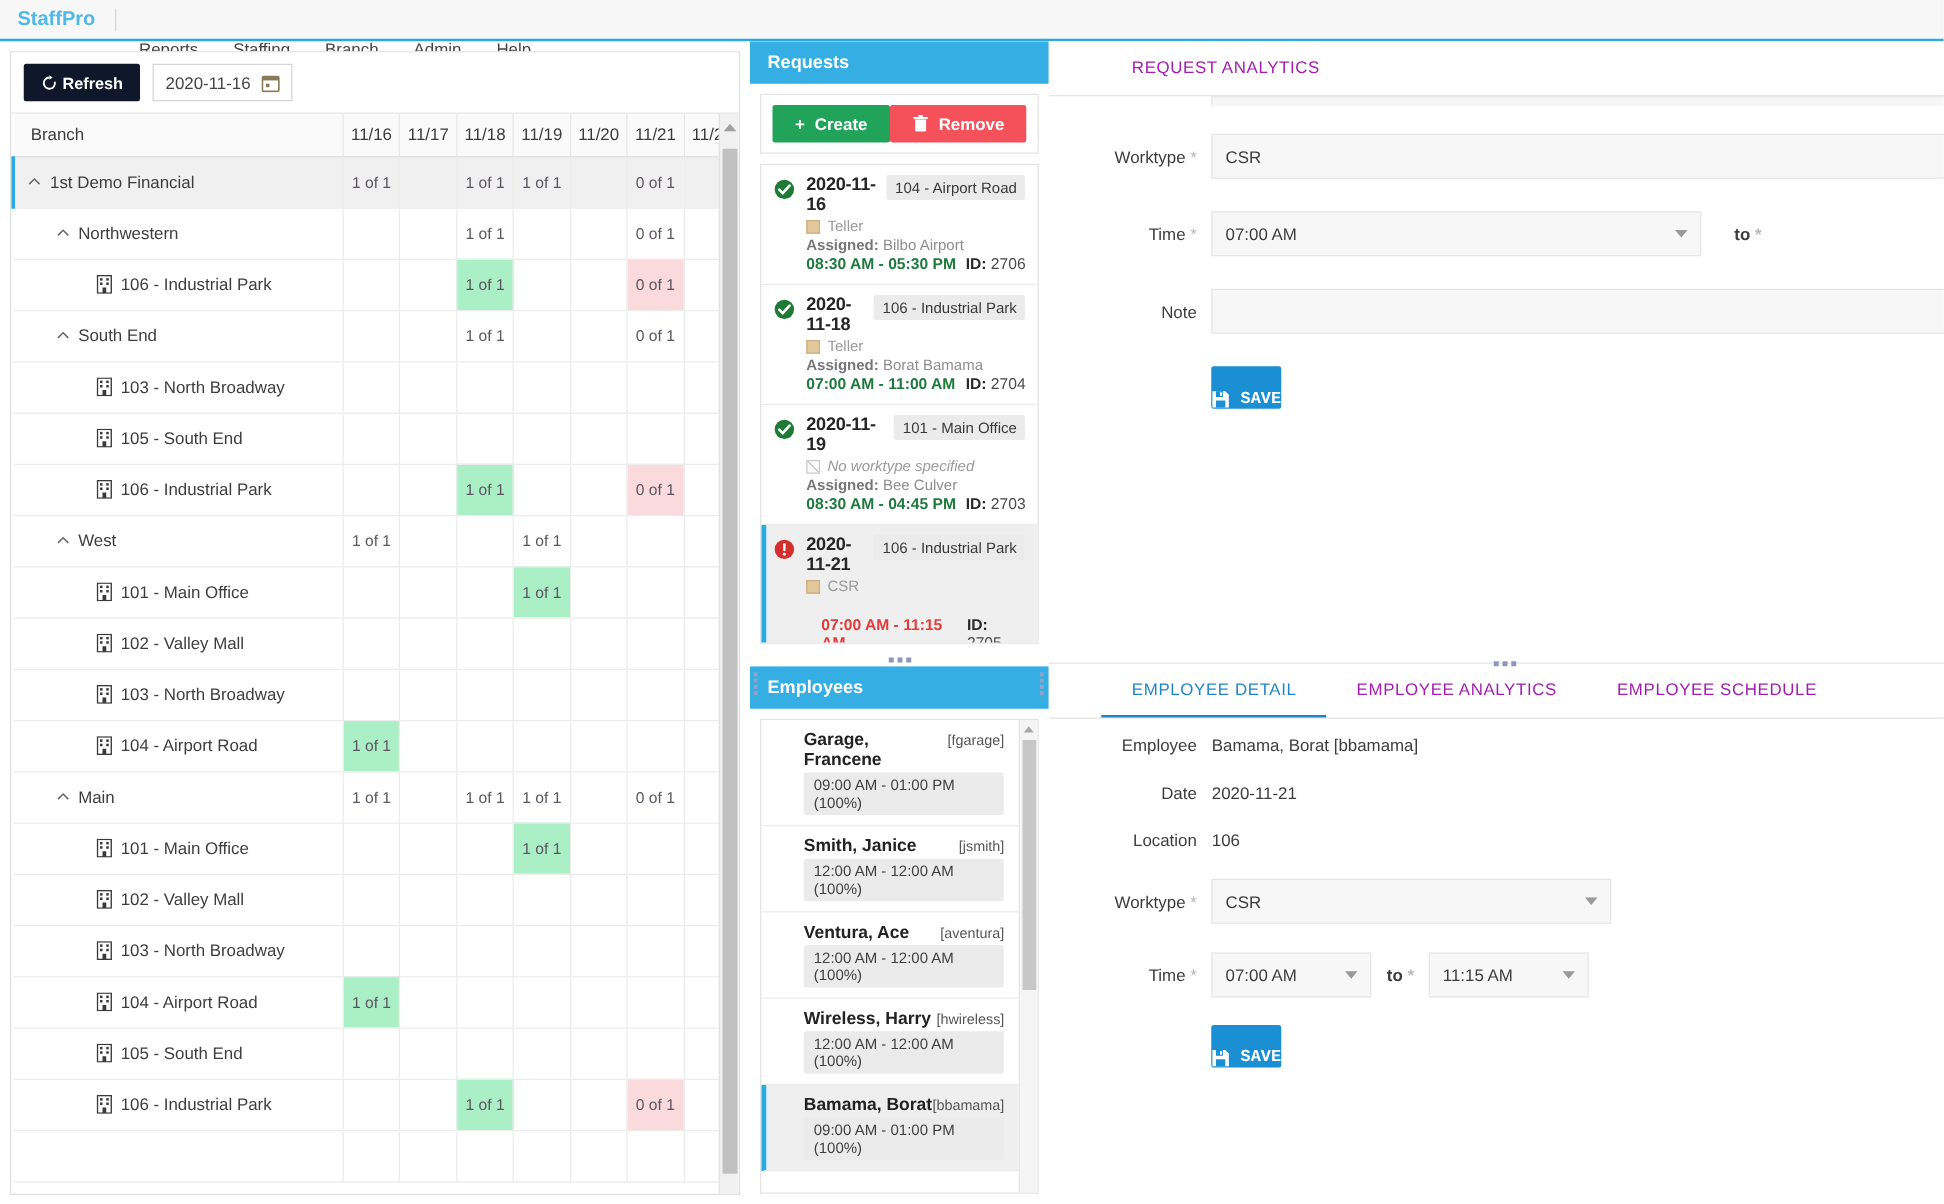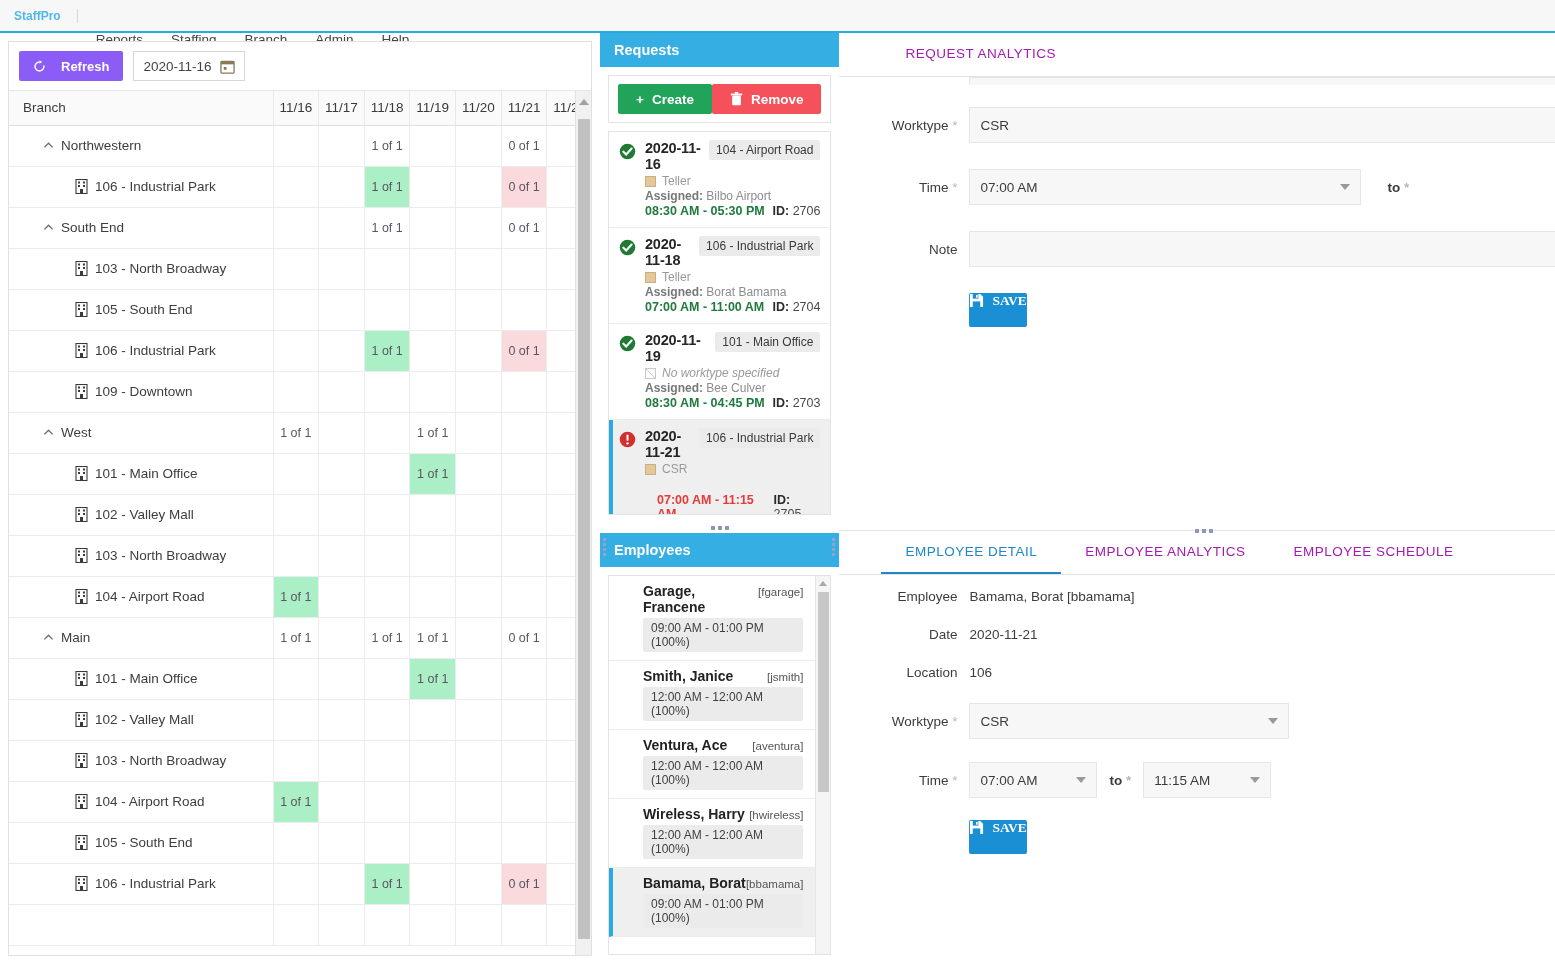--- a/index.html
+++ b/index.html
@@ -18,21 +18,21 @@
     height: 33px;
     background: #f7f7f7;
     border-bottom: 2px solid #29abe2;
     display: flex;
     align-items: center;
     padding-left: 14px;
   }
   #topnav .brand {
     color: #4fb8e8;
     font-weight: bold;
-    font-size: 12px;
+    font-size: 16px;
     padding-right: 16px;
     border-right: 1px solid #d8d8d8;
     margin-right: 4px;
     cursor: pointer;
   }
   #topnav .navitem {
     color: #454545;
     font-size: 13.5px;
     padding: 0 14px;
     cursor: pointer;
@@ -61,32 +61,32 @@
     flex-direction: column;
   }
   #toolbar {
     padding: 9px 10px;
     display: flex;
     align-items: center;
     gap: 10px;
     background: #fff;
   }
   .btn-refresh {
-    background: #8b5cf6;
+    background: #0f172a;
     color: #fff;
     border: none;
     height: 30px;
     padding: 0 14px;
     font-size: 13px;
     font-weight: bold;
     font-family: "Liberation Sans", sans-serif;
     cursor: pointer;
     display: inline-flex;
     align-items: center;
-    gap: 15px;
+    gap: 4px;
     border-radius: 2px;
   }
   .datebox {
     height: 30px;
     border: 1px solid #d6d6d6;
     background: #fff;
     display: inline-flex;
     align-items: center;
     gap: 9px;
     padding: 0 9px;
@@ -485,24 +485,24 @@
     flex: none;
   }
   .btn-save {
     background: #1b8fd4;
     color: #fff;
     border: none;
     height: 34px;
     padding: 0 0;
     font-size: 13.5px;
     font-weight: bold;
-    font-family: Liberation Serif, serif;
+    font-family: Liberation Mono, monospace;
     cursor: pointer;
     display: inline-flex;
-    align-items: flex-start;
+    align-items: flex-end;
     gap: 8px;
     border-radius: 2px;
   }
   .ftext {
     font-size: 13.5px;
     color: #3c3c3c;
   }
   .hsep {
     border-top: 1px solid #e4e4e4;
     position: relative;
@@ -551,20 +551,37 @@
               <th>11/16</th>
               <th>11/17</th>
               <th>11/18</th>
               <th>11/19</th>
               <th>11/20</th>
               <th>11/21</th>
               <th>11/22</th>
             </tr>
           </thead>
           <tbody id="grid-body">
+              <tr class="grouprow lvl0">
+                <td class="namecell">
+                  <div class="cellname" style="padding-left:10px">
+                    <svg class="caret" viewBox="0 0 12 12">
+                      <path d="M1.5 8 L6 3.5 L10.5 8" fill="none" stroke="#6a6a6a" stroke-width="1.4"></path>
+                    </svg>
+                    <span>1st Demo Financial</span>
+                  </div>
+                </td>
+                <td>1 of 1</td>
+                <td></td>
+                <td>1 of 1</td>
+                <td>1 of 1</td>
+                <td></td>
+                <td>0 of 1</td>
+                <td></td>
+              </tr>
               <tr class="grouprow lvl1">
                 <td class="namecell">
                   <div class="cellname" style="padding-left:34px">
                     <svg class="caret" viewBox="0 0 12 12">
                       <path d="M1.5 8 L6 3.5 L10.5 8" fill="none" stroke="#6a6a6a" stroke-width="1.4"></path>
                     </svg>
                     <span>Northwestern</span>
                   </div>
                 </td>
                 <td></td>
@@ -671,42 +688,20 @@
                     </svg>
                     <span>106 - Industrial Park</span>
                   </div>
                 </td>
                 <td></td>
                 <td></td>
                 <td class="cell-green">1 of 1</td>
                 <td></td>
                 <td></td>
                 <td class="cell-red">0 of 1</td>
-                <td></td>
-              </tr>
-              <tr class="leafrow">
-                <td class="namecell">
-                  <div class="cellname" style="padding-left:66px">
-                    <svg class="bldg" width="13" height="15" viewBox="0 0 13 15">
-                      <rect x="1" y="0.5" width="11" height="14" fill="none" stroke="#3a3a3a" stroke-width="1.1"></rect>
-                      <rect x="3" y="2.5" width="2" height="2" fill="#3a3a3a"></rect>
-                      <rect x="8" y="2.5" width="2" height="2" fill="#3a3a3a"></rect>
-                      <rect x="3" y="6" width="2" height="2" fill="#3a3a3a"></rect>
-                      <rect x="8" y="6" width="2" height="2" fill="#3a3a3a"></rect>
-                      <rect x="5" y="10" width="3" height="4.5" fill="#3a3a3a"></rect>
-                    </svg>
-                    <span>109 - Downtown</span>
-                  </div>
-                </td>
-                <td></td>
-                <td></td>
-                <td></td>
-                <td></td>
-                <td></td>
-                <td></td>
                 <td></td>
               </tr>
               <tr class="grouprow lvl1">
                 <td class="namecell">
                   <div class="cellname" style="padding-left:34px">
                     <svg class="caret" viewBox="0 0 12 12">
                       <path d="M1.5 8 L6 3.5 L10.5 8" fill="none" stroke="#6a6a6a" stroke-width="1.4"></path>
                     </svg>
                     <span>West</span>
                   </div>

